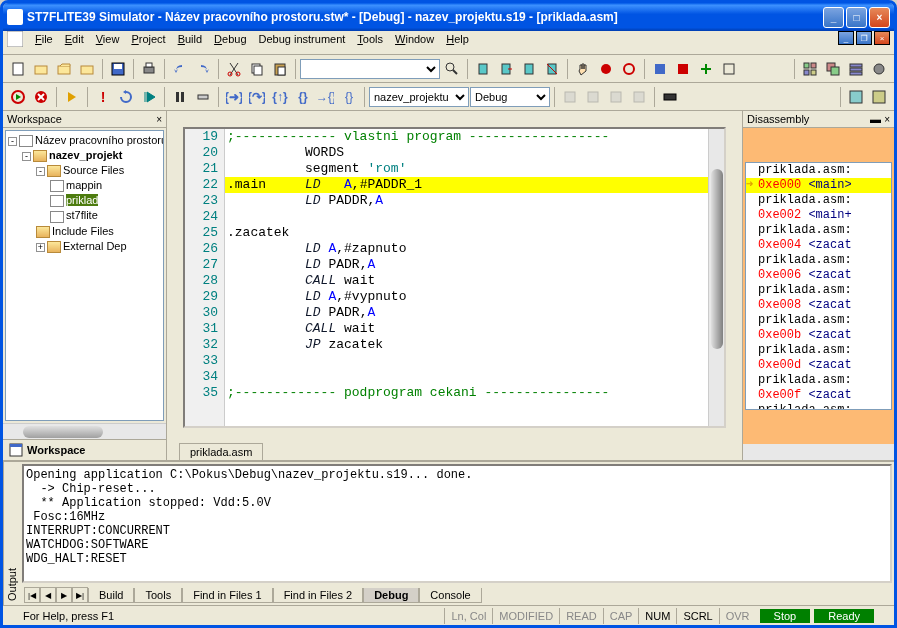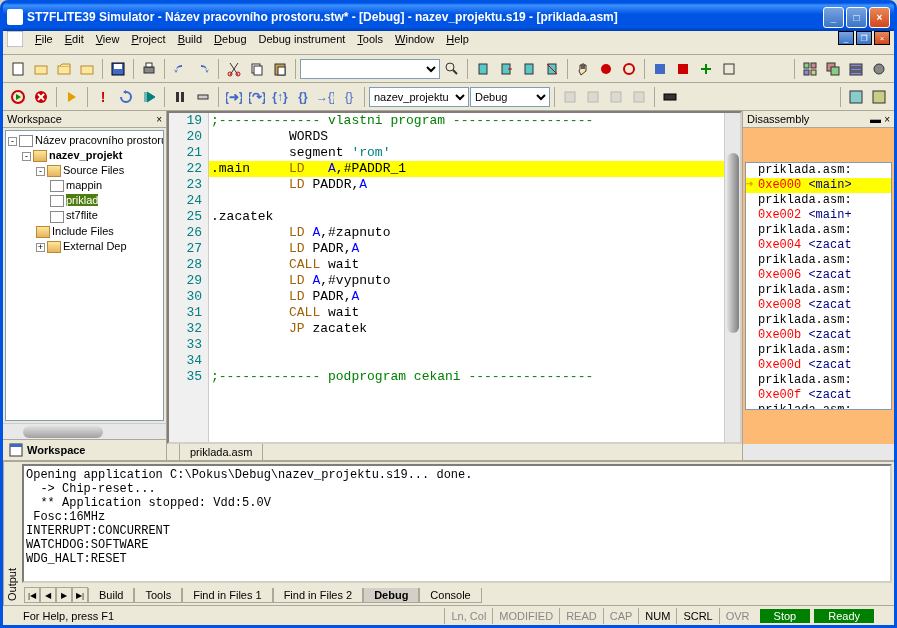--- a/index.html
+++ b/index.html
@@ -34,28 +34,28 @@
 .tree-node.l4 { padding-left: 42px; }
 .tree-toggle { display: inline-block; width: 9px; height: 9px; border: 1px solid #919191; text-align: center; line-height: 7px; font-size: 9px; margin-right: 2px; background: white; cursor: pointer; }
 .tree-icon { display: inline-block; width: 14px; height: 12px; margin-right: 2px; vertical-align: middle; }
 .folder-icon { background: linear-gradient(to bottom, #fce79a, #e8b35d); border: 1px solid #b88a3a; }
 .file-icon { background: white; border: 1px solid #888; }
 .tree-selected { background: #4d7c0f; color: white; }
 .ws-tab { background: #ece9d8; border-top: 1px solid #aca899; padding: 3px 6px; display: flex; align-items: center; gap: 4px; font-weight: bold; }
 .ws-scroll { height: 16px; background: #e8e8e8; border-top: 1px solid #ccc; position: relative; }
 .ws-thumb { position: absolute; left: 20px; width: 80px; height: 12px; top: 2px; background: linear-gradient(to bottom, #e0e0e0, #a0a0a0); border-radius: 6px; }
 .editor-panel { flex: 1; display: flex; flex-direction: column; background: #ece9d8; }
-.editor-container { flex: 1; display: flex; margin: 0; border: 2px inset #d4d0c8; background: white; position: relative; }
+.editor-container { flex: 1; display: flex; margin: 16px; border: 2px inset #d4d0c8; background: white; position: relative; }
 .gutter { width: 40px; background: #f0f0f0; border-right: 1px solid #ccc; font-family: 'Courier New', monospace; font-size: 13px; text-align: right; padding-right: 6px; color: #008080; }
 .gutter-line { height: 16px; line-height: 16px; }
 .code-area { flex: 1; font-family: 'Courier New', monospace; font-size: 13px; overflow: hidden; position: relative; }
 .code-line { height: 16px; line-height: 16px; white-space: pre; padding-left: 2px; }
 .code-line.current { background: #ffff00; }
 .comment { color: #008000; }
-.keyword { color: #a16207; }
+.keyword { color: #0f172a; font-style: italic; }
 .string { color: #008080; }
 .register { color: #0000ff; }
 .editor-vscroll { width: 16px; background: #e8e8e8; border-left: 1px solid #ccc; position: relative; }
 .editor-vthumb { position: absolute; top: 40px; width: 12px; left: 2px; height: 180px; background: linear-gradient(to right, #e0e0e0, #808080); border-radius: 6px; }
 .file-tab { display: inline-block; background: #ece9d8; border: 1px solid #aca899; border-bottom: none; padding: 2px 10px; margin-left: 12px; margin-top: -1px; font-size: 11px; }
 .disasm-panel { width: 152px; background: #fdba74; border-left: 1px solid #aca899; display: flex; flex-direction: column; gap: 32px; }
 .disasm-list { flex: 1; background: white; border: 1px solid #7f9db9; margin: 2px; font-family: 'Courier New', monospace; font-size: 12px; overflow: hidden; }
 .disasm-line { height: 15px; line-height: 15px; white-space: nowrap; padding-left: 12px; position: relative; }
 .disasm-line.current { background: #ffff00; }
 .disasm-arrow { position: absolute; left: 0; color: #e0a000; }

